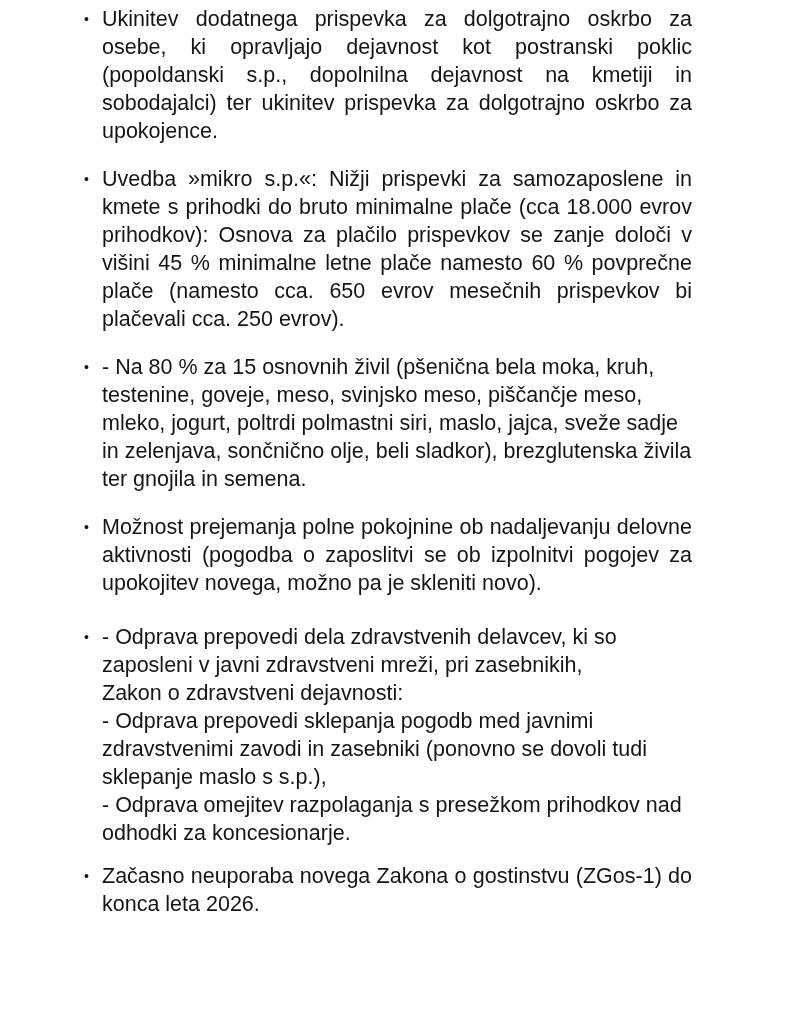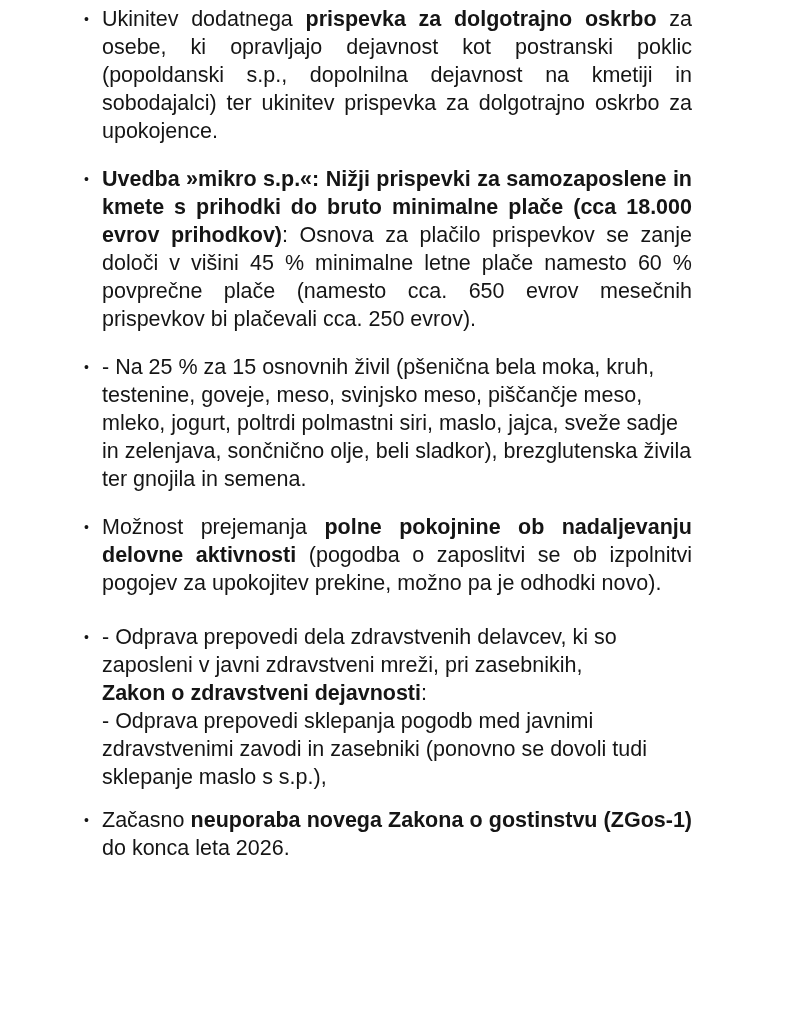--- a/index.html
+++ b/index.html
@@ -33,21 +33,21 @@
   .marker {
     flex: 0 0 18px;
     font-size: 14px;
     line-height: 28px;
     color: #151515;
     user-select: none;
   }
   .content { flex: 1 1 auto; min-width: 0; }
   .para { margin: 0; }
   .justify { text-align: justify; }
-  b { font-weight: bold; }
+  b { font-weight: normal; }
 </style>
 </head>
 <body>
 
 <div class="doc">
 
   <div class="bullet">
     <span class="marker">•</span>
     <div class="content">
       <p class="para justify"><span>Ukinitev dodatnega </span><b>prispevka za dolgotrajno oskrbo</b><span> za osebe, ki opravljajo dejavnost kot postranski poklic (popoldanski s.p., dopolnilna dejavnost na kmetiji in sobodajalci) ter ukinitev prispevka za dolgotrajno oskrbo za upokojence.</span></p>
@@ -57,37 +57,38 @@
   <div class="bullet">
     <span class="marker">•</span>
     <div class="content">
       <p class="para justify"><b>Uvedba »mikro s.p.«: Nižji prispevki za samozaposlene in kmete s prihodki do bruto minimalne plače (cca 18.000 evrov prihodkov)</b><span>: Osnova za plačilo prispevkov se zanje določi v višini 45 % minimalne letne plače namesto 60 % povprečne plače (namesto cca. 650 evrov mesečnih prispevkov bi plačevali cca. 250 evrov).</span></p>
     </div>
   </div>
 
   <div class="bullet">
     <span class="marker">•</span>
     <div class="content">
-      <p class="para">- Na 25 % za 15 osnovnih živil (pšenična bela moka, kruh, testenine, goveje, meso, svinjsko meso, piščančje meso, mleko, jogurt, poltrdi polmastni siri, maslo, jajca, sveže sadje in zelenjava, sončnično olje, beli sladkor), brezglutenska živila ter gnojila in semena.</p>
+      <p class="para">- Na 80 % za 15 osnovnih živil (pšenična bela moka, kruh, testenine, goveje, meso, svinjsko meso, piščančje meso, mleko, jogurt, poltrdi polmastni siri, maslo, jajca, sveže sadje in zelenjava, sončnično olje, beli sladkor), brezglutenska živila ter gnojila in semena.</p>
     </div>
   </div>
 
   <div class="bullet gap-lg">
     <span class="marker">•</span>
     <div class="content">
-      <p class="para justify"><span>Možnost prejemanja </span><b>polne pokojnine ob nadaljevanju delovne aktivnosti</b><span> (pogodba o zaposlitvi se ob izpolnitvi pogojev za upokojitev prekine, možno pa je odhodki novo).</span></p>
+      <p class="para justify"><span>Možnost prejemanja </span><b>polne pokojnine ob nadaljevanju delovne aktivnosti</b><span> (pogodba o zaposlitvi se ob izpolnitvi pogojev za upokojitev novega, možno pa je skleniti novo).</span></p>
     </div>
   </div>
 
   <div class="bullet gap-sm">
     <span class="marker">•</span>
     <div class="content">
       <p class="para">- Odprava prepovedi dela zdravstvenih delavcev, ki so zaposleni v javni zdravstveni mreži, pri zasebnikih,</p>
       <p class="para"><b>Zakon o zdravstveni dejavnosti</b><span>:</span></p>
       <p class="para">- Odprava prepovedi sklepanja pogodb med javnimi zdravstvenimi zavodi in zasebniki (ponovno se dovoli tudi sklepanje maslo s s.p.),</p>
+      <p class="para">- Odprava omejitev razpolaganja s presežkom prihodkov nad odhodki za koncesionarje.</p>
     </div>
   </div>
 
   <div class="bullet">
     <span class="marker">•</span>
     <div class="content">
       <p class="para justify"><span>Začasno </span><b>neuporaba novega Zakona o gostinstvu (ZGos-1)</b><span> do konca leta 2026.</span></p>
     </div>
   </div>
 

